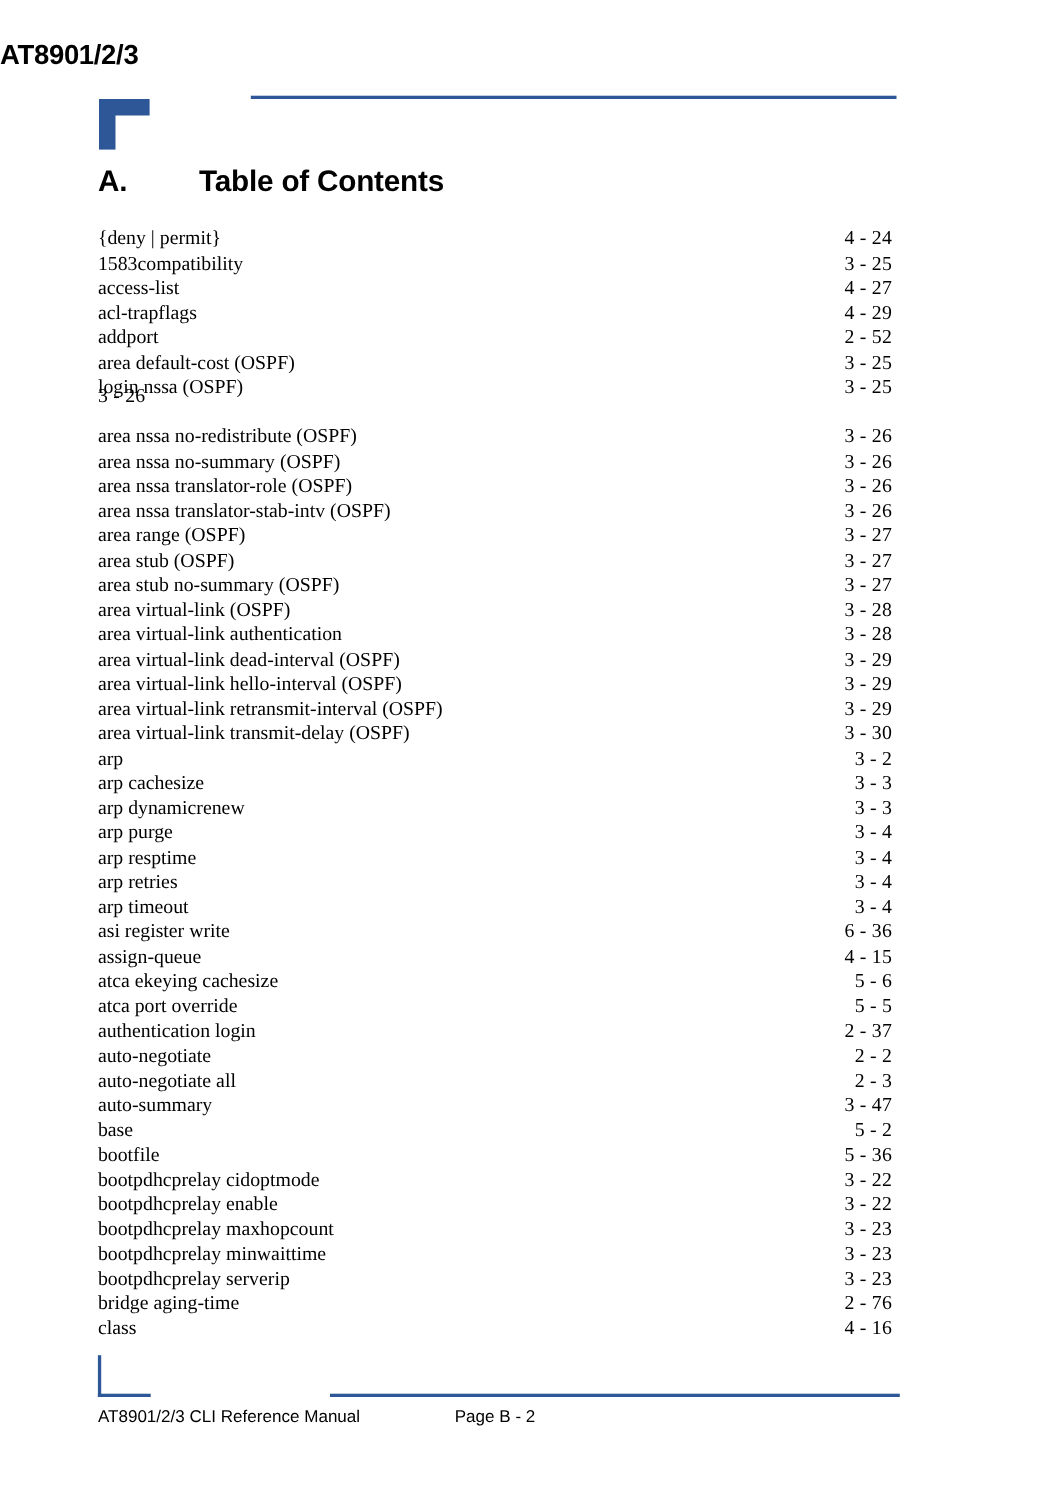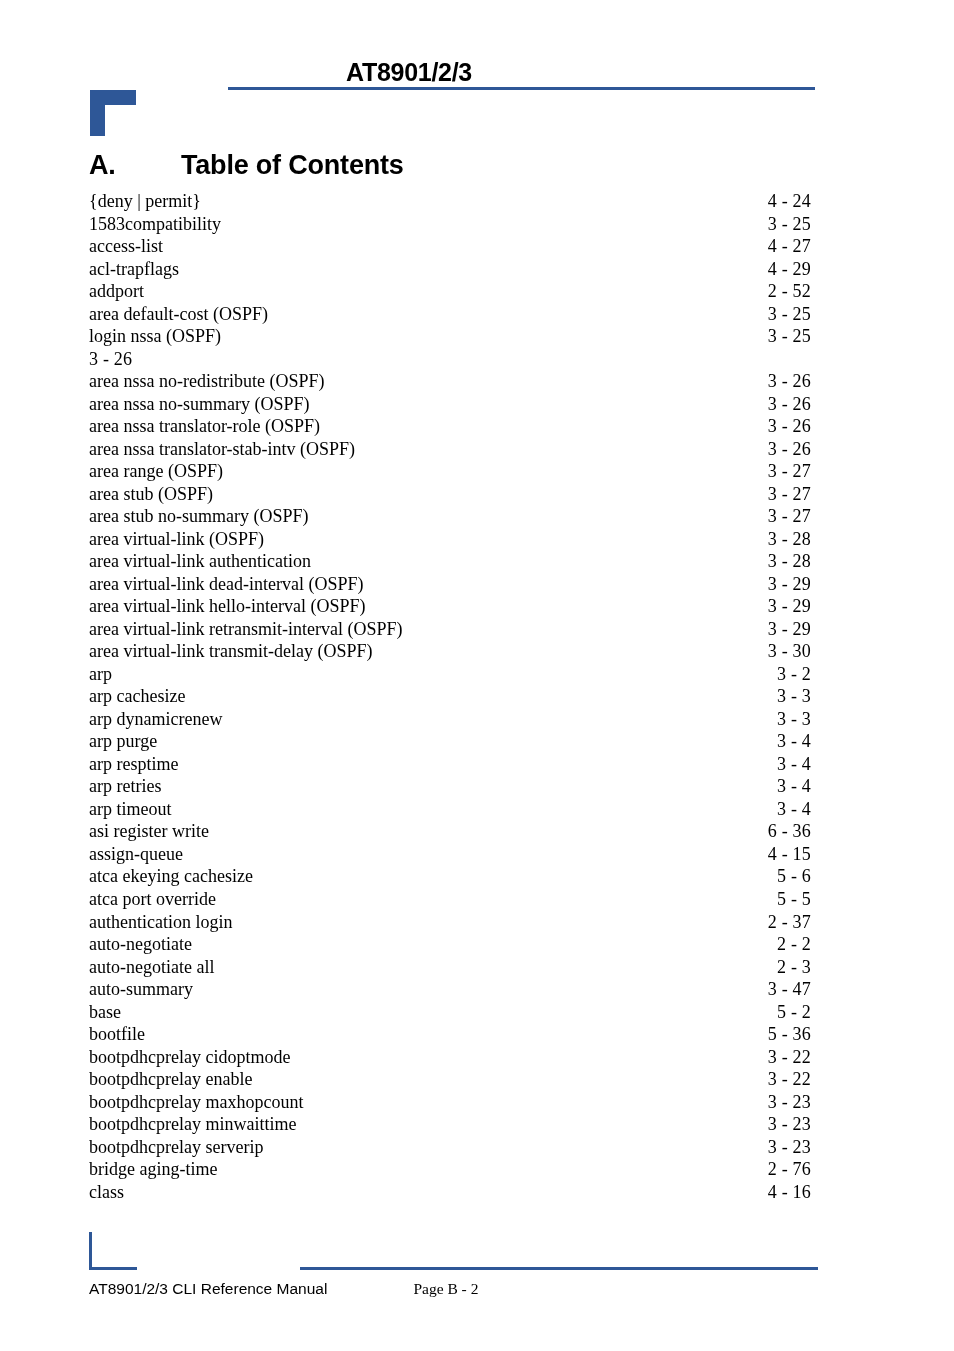--- a/index.html
+++ b/index.html
@@ -15,22 +15,21 @@
     color: #000000;
     overflow: hidden;
   }
 
   
   #page-header {
     position: absolute;
     top: 36px;
     left: 0;
     width: 818px;
-    text-align: center;
-    margin-top: 22px;
+    text-align: left;
   }
   #page-header .doc-title {
     font-family: "Liberation Sans", "DejaVu Sans", sans-serif;
     font-weight: bold;
     font-size: 25px;
     letter-spacing: -0.3px;
     color: #000000;
   }
 
   
@@ -96,20 +95,21 @@
     align-items: baseline;
     justify-content: space-between;
     height: 22.52px;
     line-height: 22.52px;
     font-family: "Liberation Serif", "DejaVu Serif", serif;
     font-size: 18px;
   }
   .toc-entry {
     white-space: nowrap;
     flex: 0 1 auto;
+    margin-top: 15px;
   }
   .toc-page {
     white-space: nowrap;
     flex: 0 0 auto;
     text-align: right;
     letter-spacing: 0.2px;
   }
 
   
   .footer-rule {
@@ -152,21 +152,20 @@
     font-family: "Liberation Sans", "DejaVu Sans", sans-serif;
     font-size: 15.5px;
     white-space: nowrap;
   }
   #page-footer .footer-manual {
     display: inline-block;
   }
   #page-footer .footer-page {
     display: inline-block;
     margin-left: 86px;
-    font-family: Liberation Serif, serif;
   }
 </style>
 </head>
 <body>
 
 <div id="page-header">
   <span class="doc-title">AT8901/2/3</span>
 </div>
 
 <div class="header-rule"></div>

